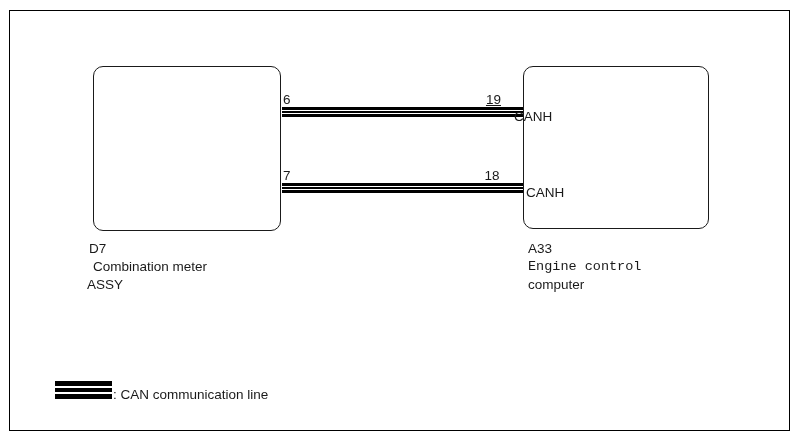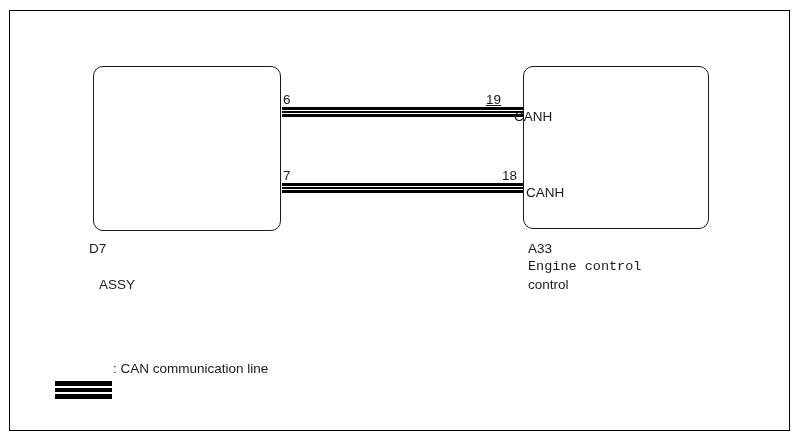--- a/index.html
+++ b/index.html
@@ -50,46 +50,46 @@
   .wire-canl { top: 183px; }
   .lbl {
     position: absolute;
     font-size: 13.5px;
     line-height: 1;
     white-space: nowrap;
   }
   .pin-6  { left: 283px; top: 93px; }
   .pin-19 { left: 451px; top: 93px; width: 50px; text-align: right; text-decoration: underline; }
   .pin-7  { left: 283px; top: 169px; }
-  .pin-18 { left: 467px; top: 169px; width: 50px; text-align: right; }
+  .pin-18 { left: 467px; top: 169px; width: 50px; text-align: center; }
   .sig-canh { left: 514px; top: 110px; z-index: 3; }
   .sig-canl { left: 526px; top: 186px; z-index: 3; }
   .left-id    { left: 89px;  top: 242px; }
   .left-name1 { left: 93px;  top: 260px; }
-  .left-name2 { left: 99px;  top: 278px; }
+  .left-name2 { left: 87px;  top: 278px; }
   .right-id    { left: 528px; top: 242px; }
   .right-name1 { left: 528px; top: 260px; font-family: Liberation Mono, monospace; }
   .right-name2 { left: 528px; top: 278px; }
   .legend-symbol {
     position: absolute;
     left: 55px; top: 381px;
     width: 57px; height: 18px;
     box-sizing: border-box;
     border-top: 5px solid #000;
     border-bottom: 5px solid #000;
     background: #ffffff;
   }
   .legend-symbol .mid {
     position: absolute;
     left: 0; right: 0;
     top: 2px;
     height: 4px;
     background: #000;
   }
-  .legend-label { left: 113px; top: 362px; }
+  .legend-label { left: 113px; top: 388px; }
 </style>
 </head>
 <body>
 
 <div class="stage">
 
   <div class="frame"></div>
 
   <div class="component-box box-left"></div>
   <div class="component-box box-right"></div>
@@ -103,24 +103,25 @@
 
   <span class="lbl pin-6">6</span>
   <span class="lbl pin-19">19</span>
   <span class="lbl pin-7">7</span>
   <span class="lbl pin-18">18</span>
 
   <span class="lbl sig-canh">CANH</span>
   <span class="lbl sig-canl">CANH</span>
 
   <span class="lbl left-id">D7</span>
+  <span class="lbl left-name1">Combination meter</span>
   <span class="lbl left-name2">ASSY</span>
 
   <span class="lbl right-id">A33</span>
   <span class="lbl right-name1">Engine control</span>
-  <span class="lbl right-name2">control</span>
+  <span class="lbl right-name2">computer</span>
 
   <div class="legend-symbol">
     <div class="mid"></div>
   </div>
   <span class="lbl legend-label">: CAN communication line</span>
 
 </div>
 
 </body></html>

